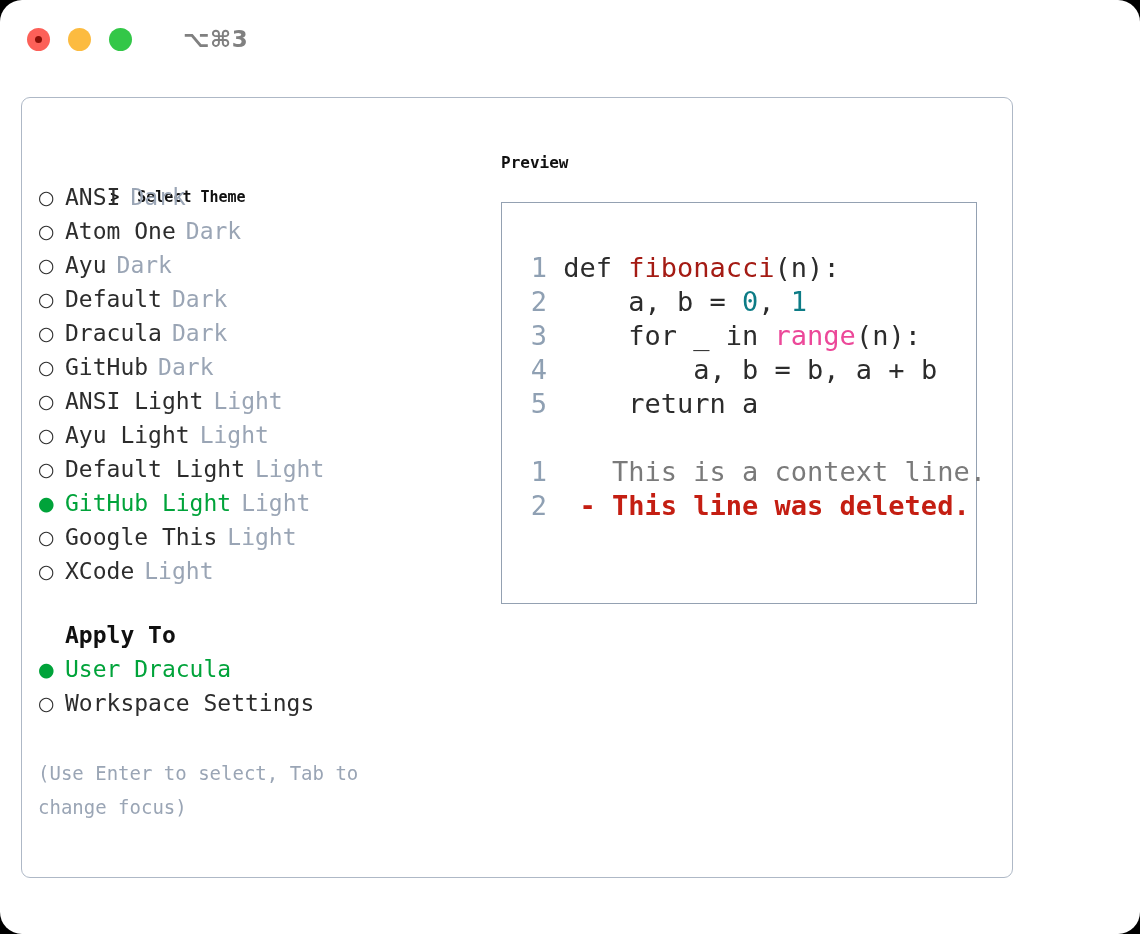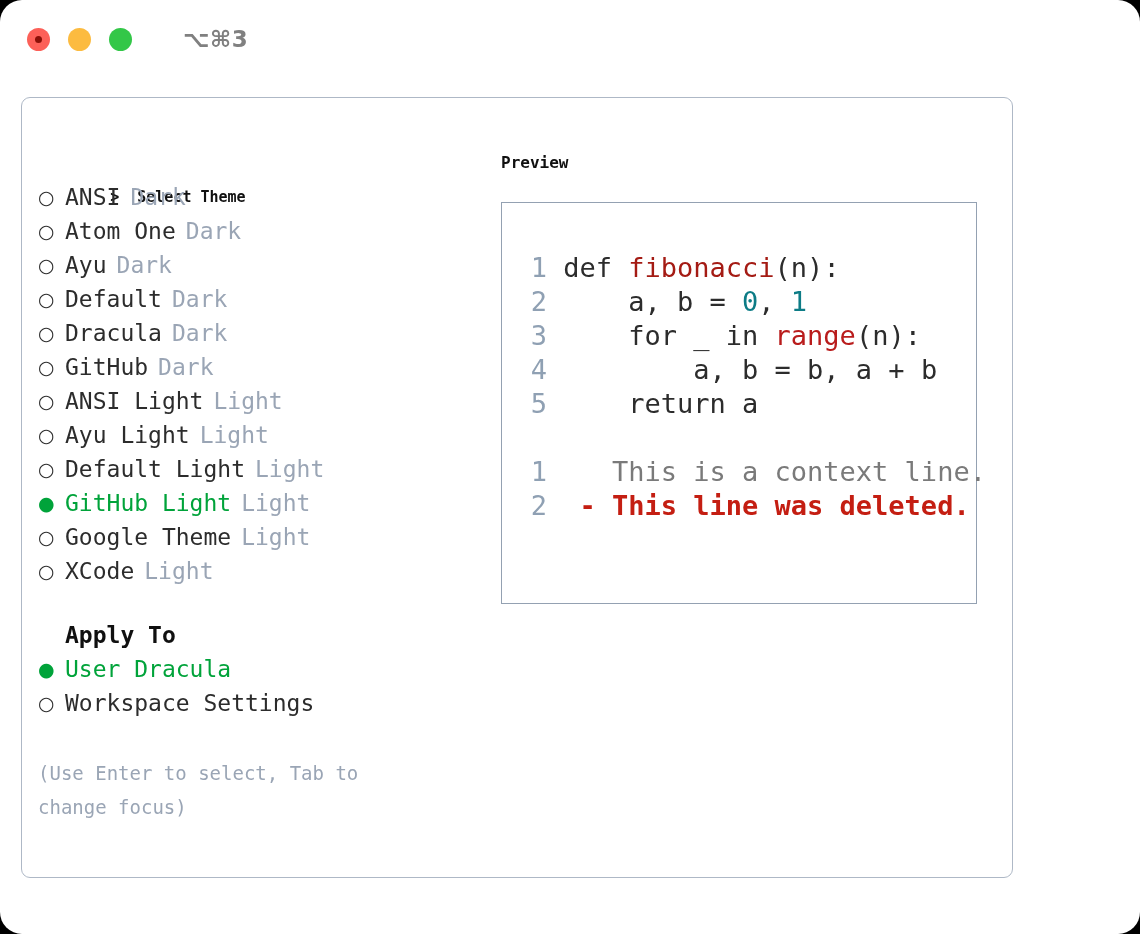--- a/index.html
+++ b/index.html
@@ -174,21 +174,21 @@
   .lineno {
     display: inline-block;
     width: 26px;
     text-align: right;
     color: #8fa0b3;
   }
   .gap { height: 34px; }
 
   .tok-fn   { color: #a41b14; }
   .tok-num  { color: #0d7c86; }
-  .tok-call { color: #b91c1c; text-align: right; }
+  .tok-call { color: #ec4899; text-align: right; }
   .tok-plain{ color: #2c2c2c; }
 
   .diff-ctx { color: #7a7a7a; }
   .diff-del { color: #c41e12; font-weight: bold; }
   .diff-add { color: #11c40a; }
 </style>
 </head>
 <body>
 
 <div id="window">
@@ -214,21 +214,21 @@
           <div class="opt-row"><span class="marker">○</span><span class="opt-label">ANSI</span><span class="opt-variant">Dark</span></div>
           <div class="opt-row"><span class="marker">○</span><span class="opt-label">Atom One</span><span class="opt-variant">Dark</span></div>
           <div class="opt-row"><span class="marker">○</span><span class="opt-label">Ayu</span><span class="opt-variant">Dark</span></div>
           <div class="opt-row"><span class="marker">○</span><span class="opt-label">Default</span><span class="opt-variant">Dark</span></div>
           <div class="opt-row"><span class="marker">○</span><span class="opt-label">Dracula</span><span class="opt-variant">Dark</span></div>
           <div class="opt-row"><span class="marker">○</span><span class="opt-label">GitHub</span><span class="opt-variant">Dark</span></div>
           <div class="opt-row"><span class="marker">○</span><span class="opt-label">ANSI Light</span><span class="opt-variant">Light</span></div>
           <div class="opt-row"><span class="marker">○</span><span class="opt-label">Ayu Light</span><span class="opt-variant">Light</span></div>
           <div class="opt-row"><span class="marker">○</span><span class="opt-label">Default Light</span><span class="opt-variant">Light</span></div>
           <div class="opt-row selected"><span class="marker">●</span><span class="opt-label">GitHub Light</span><span class="opt-variant">Light</span></div>
-          <div class="opt-row"><span class="marker">○</span><span class="opt-label">Google Theme</span><span class="opt-variant">Light</span></div>
+          <div class="opt-row"><span class="marker">○</span><span class="opt-label">Google This</span><span class="opt-variant">Light</span></div>
           <div class="opt-row"><span class="marker">○</span><span class="opt-label">XCode</span><span class="opt-variant">Light</span></div>
         </div>
 
       <div id="applyto-head">Apply To</div>
       <div id="apply-list">
           <div class="opt-row selected"><span class="marker">●</span><span class="opt-label">User Dracula</span></div>
           <div class="opt-row"><span class="marker">○</span><span class="opt-label">Workspace Settings</span></div>
         </div>
 
       <div id="hint">(Use Enter to select, Tab to change focus)</div>

